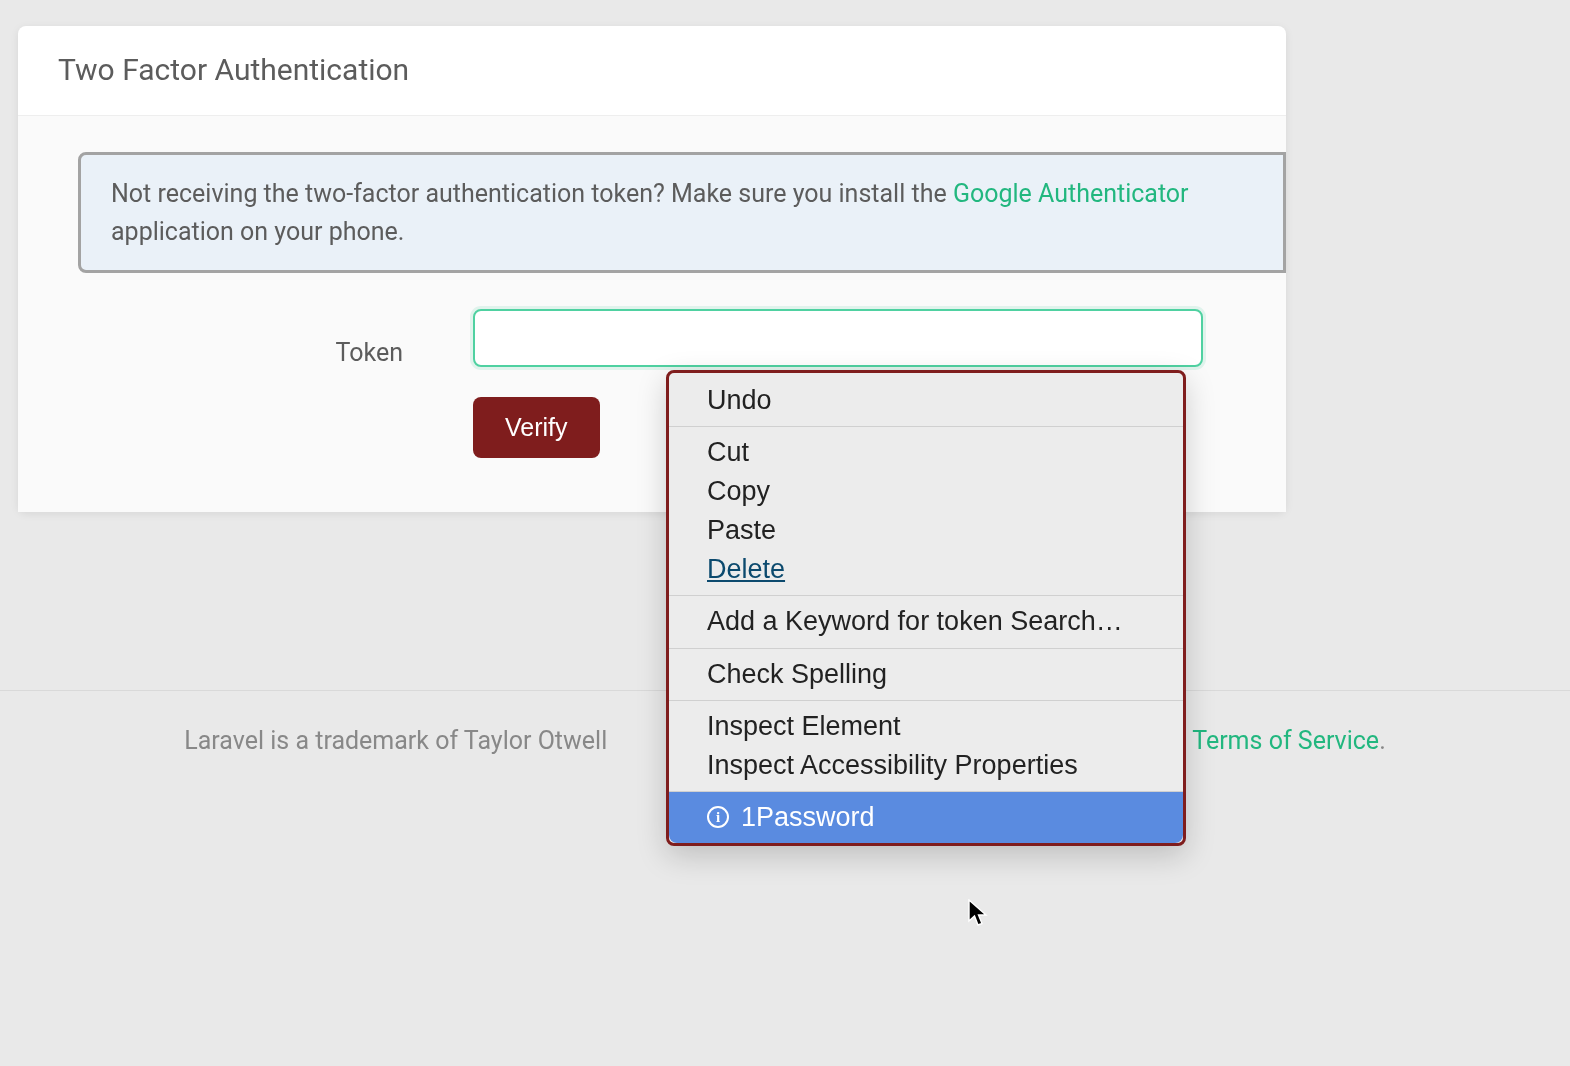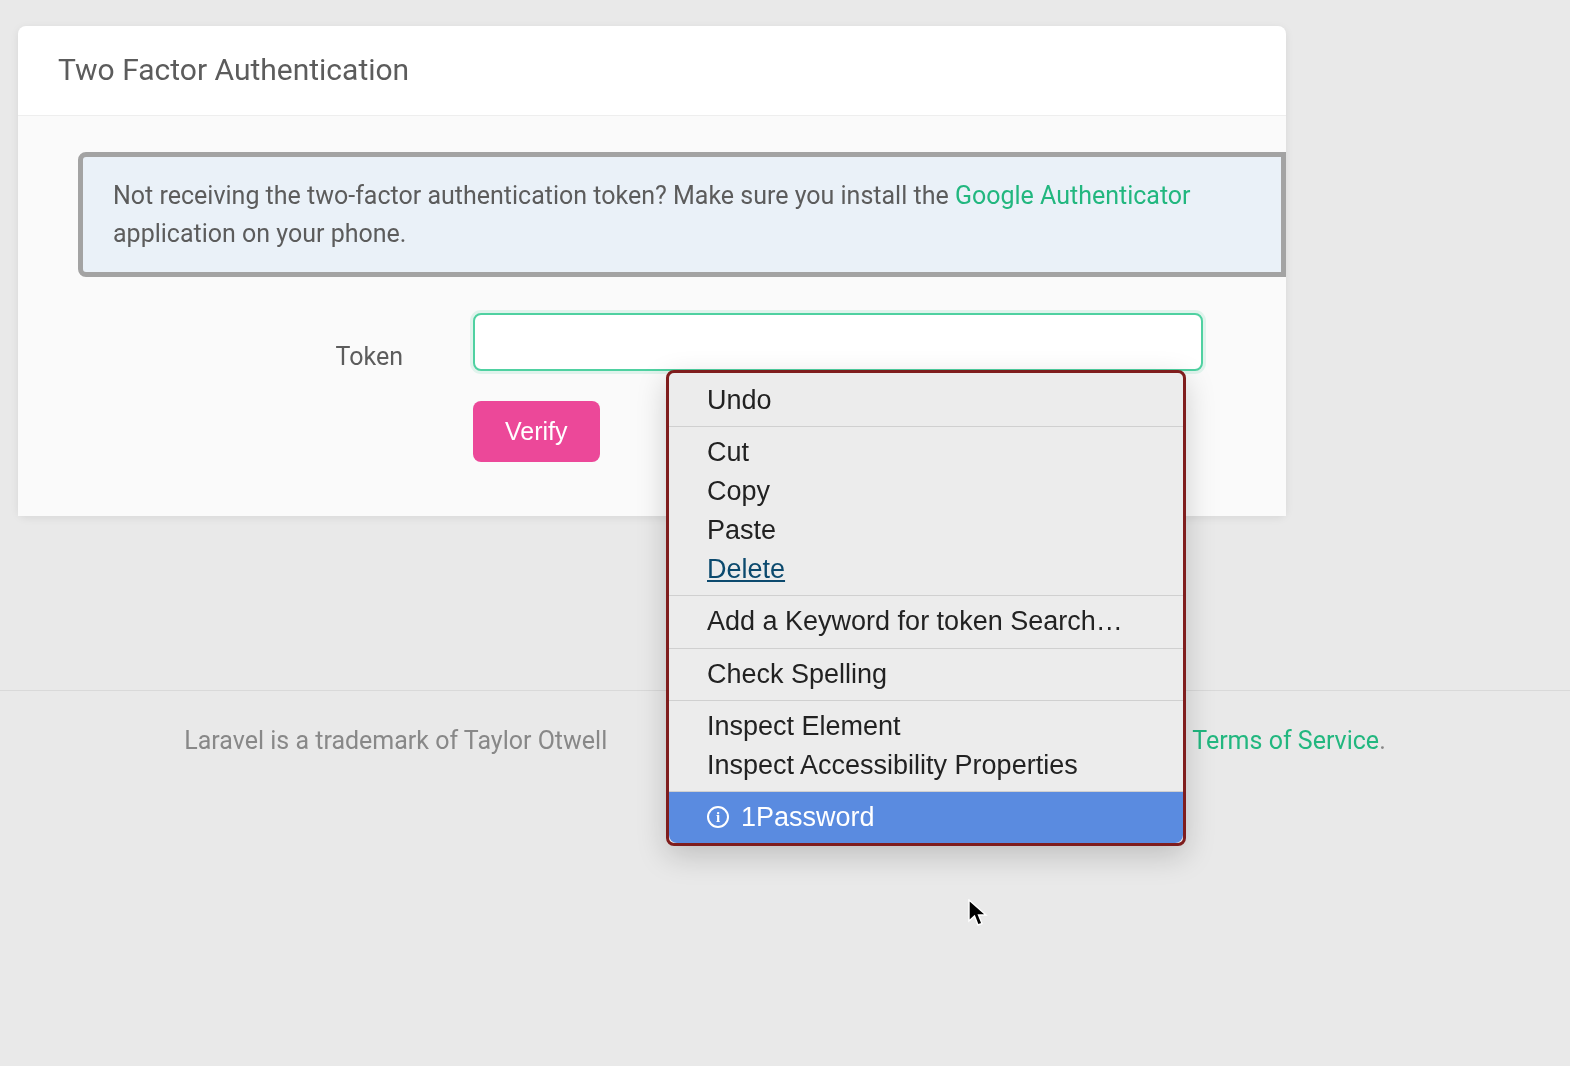--- a/index.html
+++ b/index.html
@@ -28,21 +28,21 @@
     border-bottom: 1px solid #eee;
   }
   .card-body {
     background: #fafafa;
     padding: 36px 0 54px 0;
   }
   .alert {
     margin: 0 0 36px 60px;
     padding: 20px 30px;
     background: #eaf1f8;
-    border: 5px solid #a3a3a3;
+    border: 3px solid #a3a3a3;
     border-radius: 8px 0 0 8px;
     font-size: 25px;
     line-height: 1.5;
     color: #5c5c5c;
   }
   .alert a {
     color: #22b77f;
     text-decoration: none;
   }
   .form-row {
@@ -68,21 +68,21 @@
     padding: 0 16px;
     outline: none;
     box-shadow: 0 0 0 3px rgba(79,209,161,0.15);
   }
   .form-submit-row {
     display: flex;
     padding: 0 60px;
   }
   .form-submit-row .spacer { width: 395px; }
   .btn-verify {
-    background: #ec4899;
+    background: #7f1d1d;
     color: #fff;
     border: none;
     border-radius: 8px;
     font-size: 25px;
     padding: 16px 32px;
     cursor: pointer;
   }
   .divider {
     position: absolute;
     left: 0;

